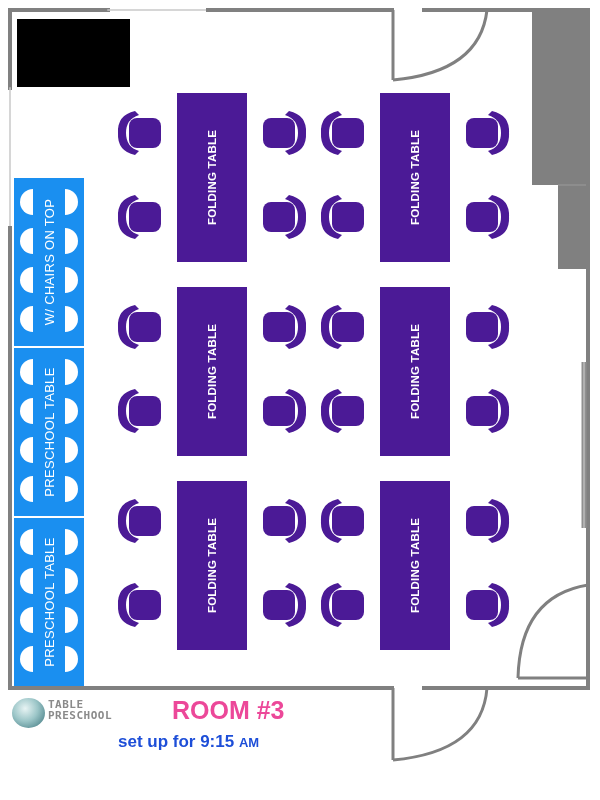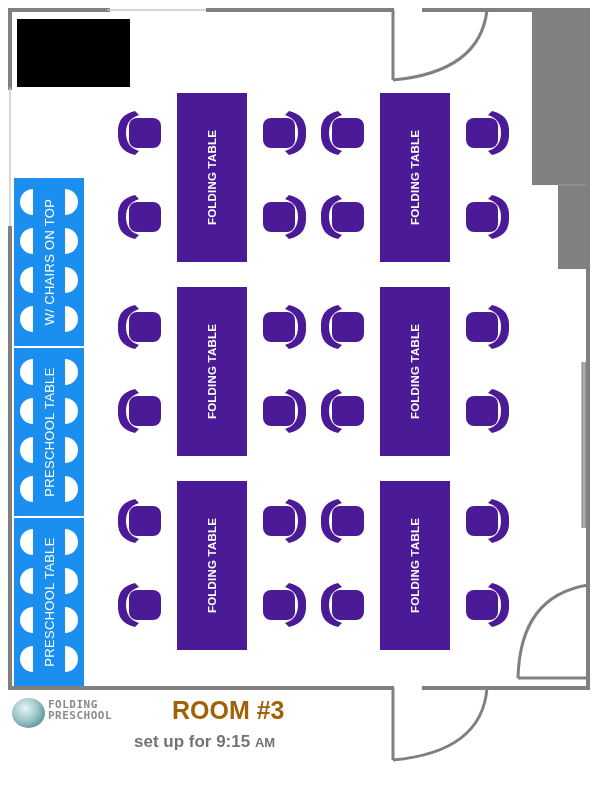--- a/index.html
+++ b/index.html
@@ -7,22 +7,22 @@
   #plan { position:absolute; left:0; top:0; }
   .wall { fill:none; stroke:#808080; stroke-width:4; stroke-linecap:square; }
   .wall-thin { stroke:#c8c8c8; stroke-width:1.5; }
   .door { fill:none; stroke:#808080; stroke-width:3; }
   .table-text { fill:#ffffff; font-weight:bold; font-size:11.5px; letter-spacing:0.2px; }
   .pre-text { fill:#ffffff; font-size:13px; letter-spacing:0.3px; }
   .footer { position:absolute; left:10px; top:698px; width:320px; height:60px; }
   .logo-globe { position:absolute; left:2px; top:0px; width:33px; height:30px; border-radius:50%;
      background: radial-gradient(circle at 40% 35%, #e8f4f4 0%, #9cc6c8 45%, #5b8f95 80%, #3d6a70 100%); }
   .logo-text { position:absolute; left:38px; top:1px; font-family:"DejaVu Sans Mono", monospace; font-size:11px; line-height:11px; color:#8a8a8a; font-weight:bold; letter-spacing:0.5px; }
-  .room-title { position:absolute; left:162px; top:-2px; font-size:25px; font-weight:bold; color:#a16207; }
-  .setup-line { position:absolute; left:124px; top:34px; font-size:17px; font-weight:bold; color:#737373; white-space:nowrap; }
+  .room-title { position:absolute; left:162px; top:-2px; font-size:25px; font-weight:bold; color:#ec4899; }
+  .setup-line { position:absolute; left:108px; top:34px; font-size:17px; font-weight:bold; color:#1d4ed8; white-space:nowrap; }
   .setup-ampm { font-size:13px; }
 </style>
 </head>
 <body>
 
 <svg id="plan" width="600" height="800" viewBox="0 0 600 800">
 
   <g>
 
     <path class="wall" d="M10,10 L108,10"></path>
@@ -222,18 +222,18 @@
         <path d="M33,646 A13,13 0 0,0 33,672 Z" fill="#ffffff"></path>
         <path d="M65,646 A13,13 0 0,1 65,672 Z" fill="#ffffff"></path>
         <text class="pre-text" x="0" y="0" text-anchor="middle" transform="translate(54,602) rotate(-90)">PRESCHOOL TABLE</text>
       </g>
     </g>
 </svg>
 
 <div class="footer">
   <div class="logo-globe"></div>
   <div class="logo-text">
-    <div>FOLDING</div>
+    <div>TABLE</div>
     <div>PRESCHOOL</div>
   </div>
   <div class="room-title">ROOM #3</div>
   <div class="setup-line"><span>set up for 9:15</span> <span class="setup-ampm">AM</span></div>
 </div>
 
 </body></html>

